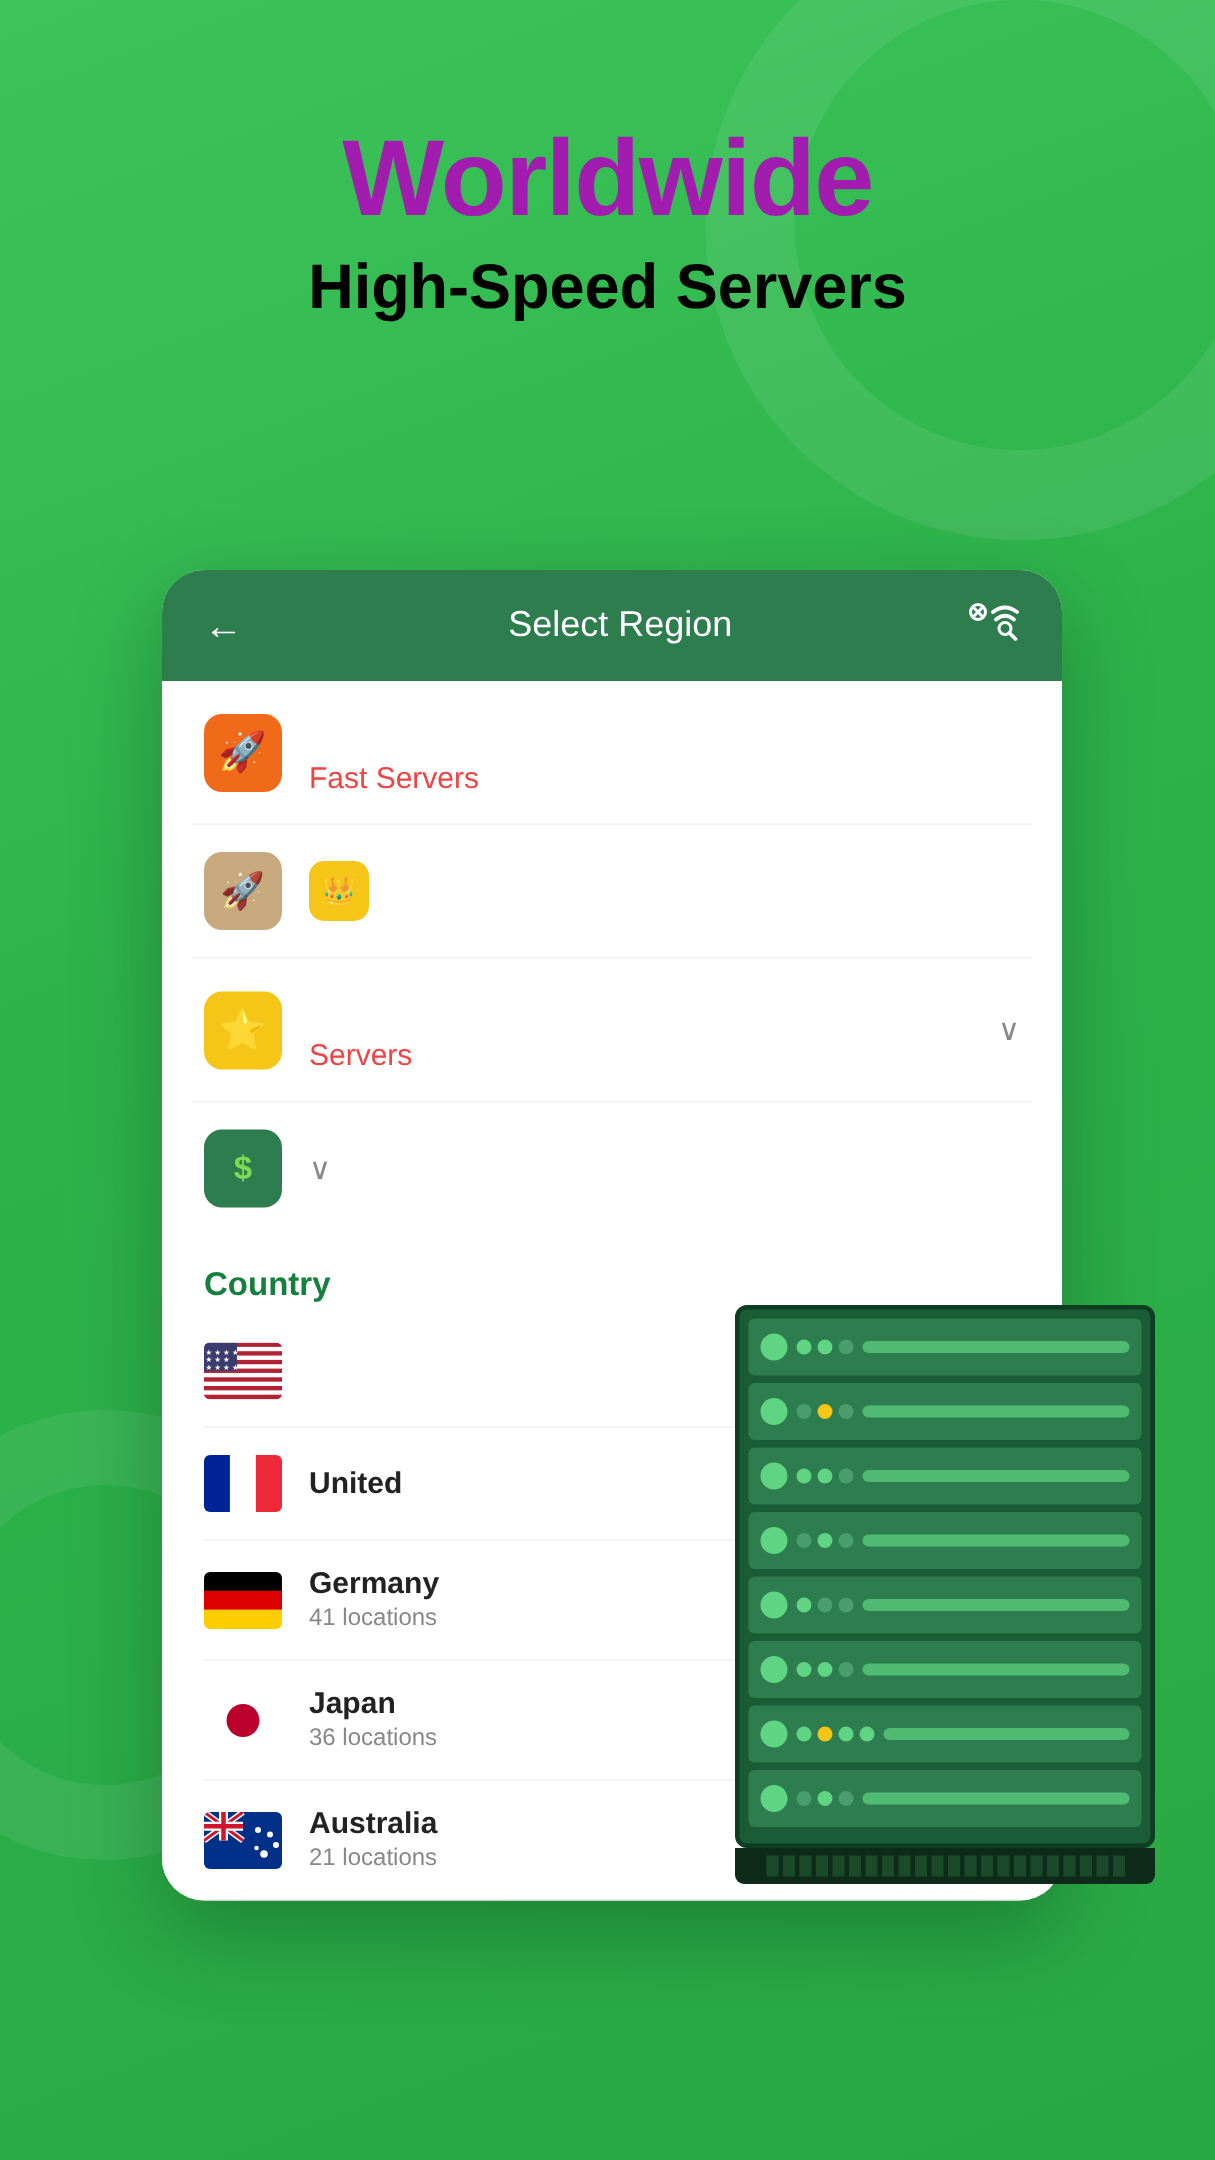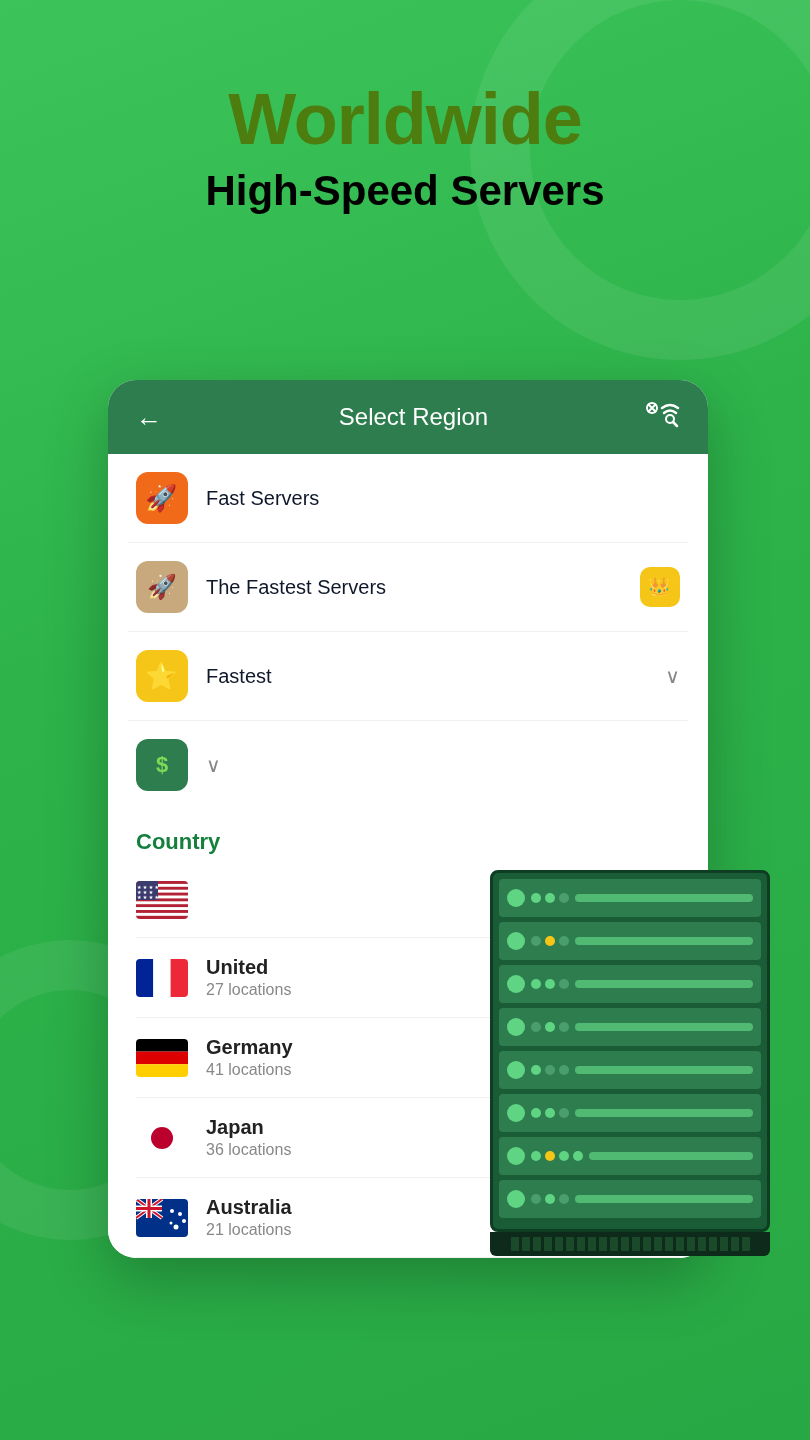--- a/index.html
+++ b/index.html
@@ -36,21 +36,21 @@
       text-align: center;
       padding-top: 80px;
       padding-bottom: 40px;
       position: relative;
       z-index: 2;
     }
 
     .title-worldwide {
       font-size: 72px;
       font-weight: 900;
-      color: #4d7c0f;
+      color: #a21caf;
       letter-spacing: -1px;
       line-height: 1.1;
     }
 
     .title-subtitle {
       font-size: 42px;
       font-weight: 700;
       color: #000000;
       margin-top: 8px;
     }
@@ -129,21 +129,22 @@
 
     .icon-orange { background: #f06a1a; }
     .icon-tan { background: #c8a97e; }
     .icon-yellow { background: #f5c518; }
     .icon-green { background: #2e7d4f; }
 
     .menu-label {
       flex: 1;
       font-size: 20px;
       font-weight: 500;
-      color: #0f172a;
+      color: #ef4444;
+      margin-top: 36px;
     }
 
     .menu-chevron {
       color: #888;
       font-size: 20px;
     }
 
     .menu-crown {
       width: 40px;
       height: 40px;
@@ -318,31 +319,30 @@
       <div class="menu-icon-box icon-orange">
         <span style="font-size:26px;">🚀</span>
       </div>
       <div class="menu-label">Fast Servers</div>
     </div>
 
     <div class="menu-item">
       <div class="menu-icon-box icon-tan">
         <span style="font-size:24px; filter: grayscale(0.3);">🚀</span>
       </div>
-      <div class="menu-label">The Fastest Servers</div>
       <div class="menu-crown">
         <span style="font-size:18px;">👑</span>
       </div>
     </div>
 
     <div class="menu-item">
       <div class="menu-icon-box icon-yellow">
         <span style="font-size:26px;">⭐</span>
       </div>
-      <div class="menu-label">Fastest</div>
+      <div class="menu-label">Servers</div>
       <div class="menu-chevron">∨</div>
     </div>
 
     <div class="menu-item">
       <div class="menu-icon-box icon-green">
         <span style="font-size:22px; color: #7ed957; font-weight: bold;">$</span>
       </div>
       <div class="menu-chevron">∨</div>
     </div>
 
@@ -372,21 +372,20 @@
     <div class="country-item">
       <div class="flag-box">
         <svg width="52" height="38" viewBox="0 0 52 38">
           <rect width="17.3" height="38" fill="#002395"></rect>
           <rect x="17.3" width="17.3" height="38" fill="white"></rect>
           <rect x="34.6" width="17.4" height="38" fill="#ED2939"></rect>
         </svg>
       </div>
       <div class="country-info">
         <div class="country-name">United</div>
-        <div class="country-locations">27 locations</div>
       </div>
     </div>
 
     <div class="country-item">
       <div class="flag-box">
         <svg width="52" height="38" viewBox="0 0 52 38">
           <rect width="52" height="12.6" fill="#000000"></rect>
           <rect y="12.6" width="52" height="12.6" fill="#DD0000"></rect>
           <rect y="25.2" width="52" height="12.8" fill="#FFCE00"></rect>
         </svg>

